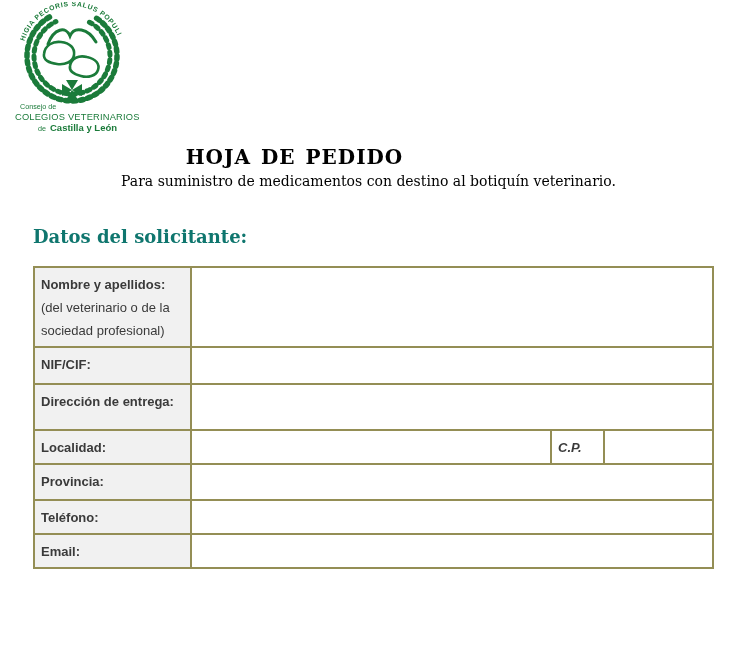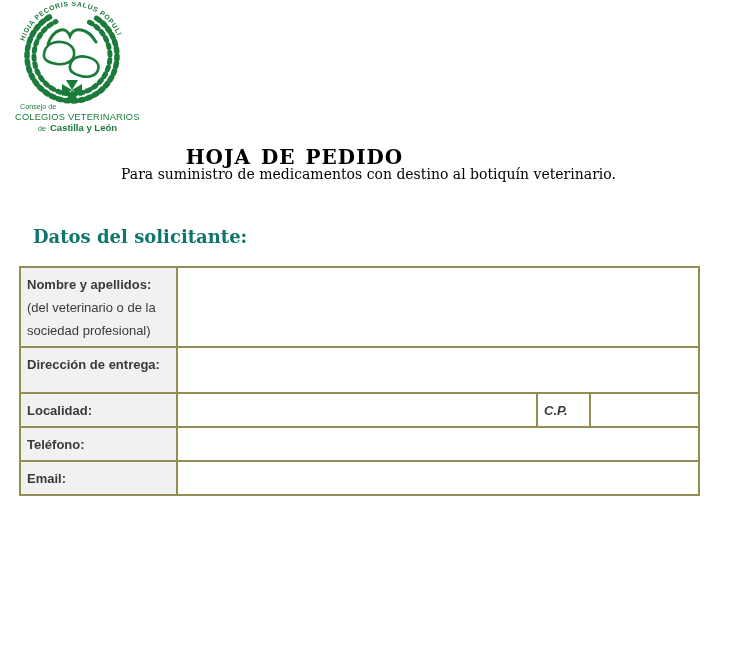--- a/index.html
+++ b/index.html
@@ -26,33 +26,33 @@
   .animal{stroke:var(--brand-green);fill:#ffffff;}
   
   .doc-title{
     position:absolute;left:3px;top:145px;width:583px;
     text-align:center;
     font-family:"DejaVu Serif","Liberation Serif",serif;
     font-weight:bold;font-size:20px;color:#000;
     letter-spacing:1px;word-spacing:2px;
   }
   .doc-subtitle{
-    position:absolute;left:0;top:166px;width:737px;
+    position:absolute;left:0;top:173px;width:737px;
     text-align:center;
     font-family:"DejaVu Serif","Liberation Serif",serif;
     font-size:14px;color:#000;
   }
   .section-heading{
     position:absolute;left:33px;top:226px;
     font-family:"DejaVu Serif","Liberation Serif",serif;
     font-weight:bold;font-size:18px;color:#0f766e;
   }
   
   table.applicant{
-    position:absolute;left:19px;top:266px;width:679px;
+    position:absolute;left:33px;top:266px;width:679px;
     border-collapse:collapse;table-layout:fixed;
   }
   table.applicant td{
     border:2px solid var(--table-border);
     vertical-align:top;
     font-size:13px;line-height:23px;color:var(--label-text);
   }
   td.lbl{
     background:var(--label-bg);
     font-weight:bold;
@@ -116,35 +116,47 @@
         <col style="width:109px">
     </colgroup>
     <tbody>
       <tr style="height:75px">
         <td class="lbl">
           <span class="main">Nombre y apellidos:</span>
           <span class="sub">(del veterinario o de la sociedad profesional)</span>
         </td>
         <td class="val" colspan="5"></td>
       </tr>
+      <tr style="height:37px">
+        <td class="lbl">
+          <span class="main">NIF/CIF:</span>
+        </td>
+        <td class="val" colspan="5"></td>
+      </tr>
       <tr style="height:46px">
         <td class="lbl">
           <span class="main">Dirección de entrega:</span>
         </td>
         <td class="val" colspan="5"></td>
       </tr>
       <tr style="height:28px">
         <td class="lbl">
           <span class="main">Localidad:</span>
         </td>
         <td class="val" colspan="3"></td>
         <td class="lbl-white">
           <span>C.P.</span>
         </td>
         <td class="val"></td>
+      </tr>
+      <tr style="height:36px">
+        <td class="lbl">
+          <span class="main">Provincia:</span>
+        </td>
+        <td class="val" colspan="5"></td>
       </tr>
       <tr style="height:28px">
         <td class="lbl">
           <span class="main">Teléfono:</span>
         </td>
         <td class="val" colspan="5"></td>
       </tr>
       <tr style="height:20px">
         <td class="lbl">
           <span class="main">Email:</span>

